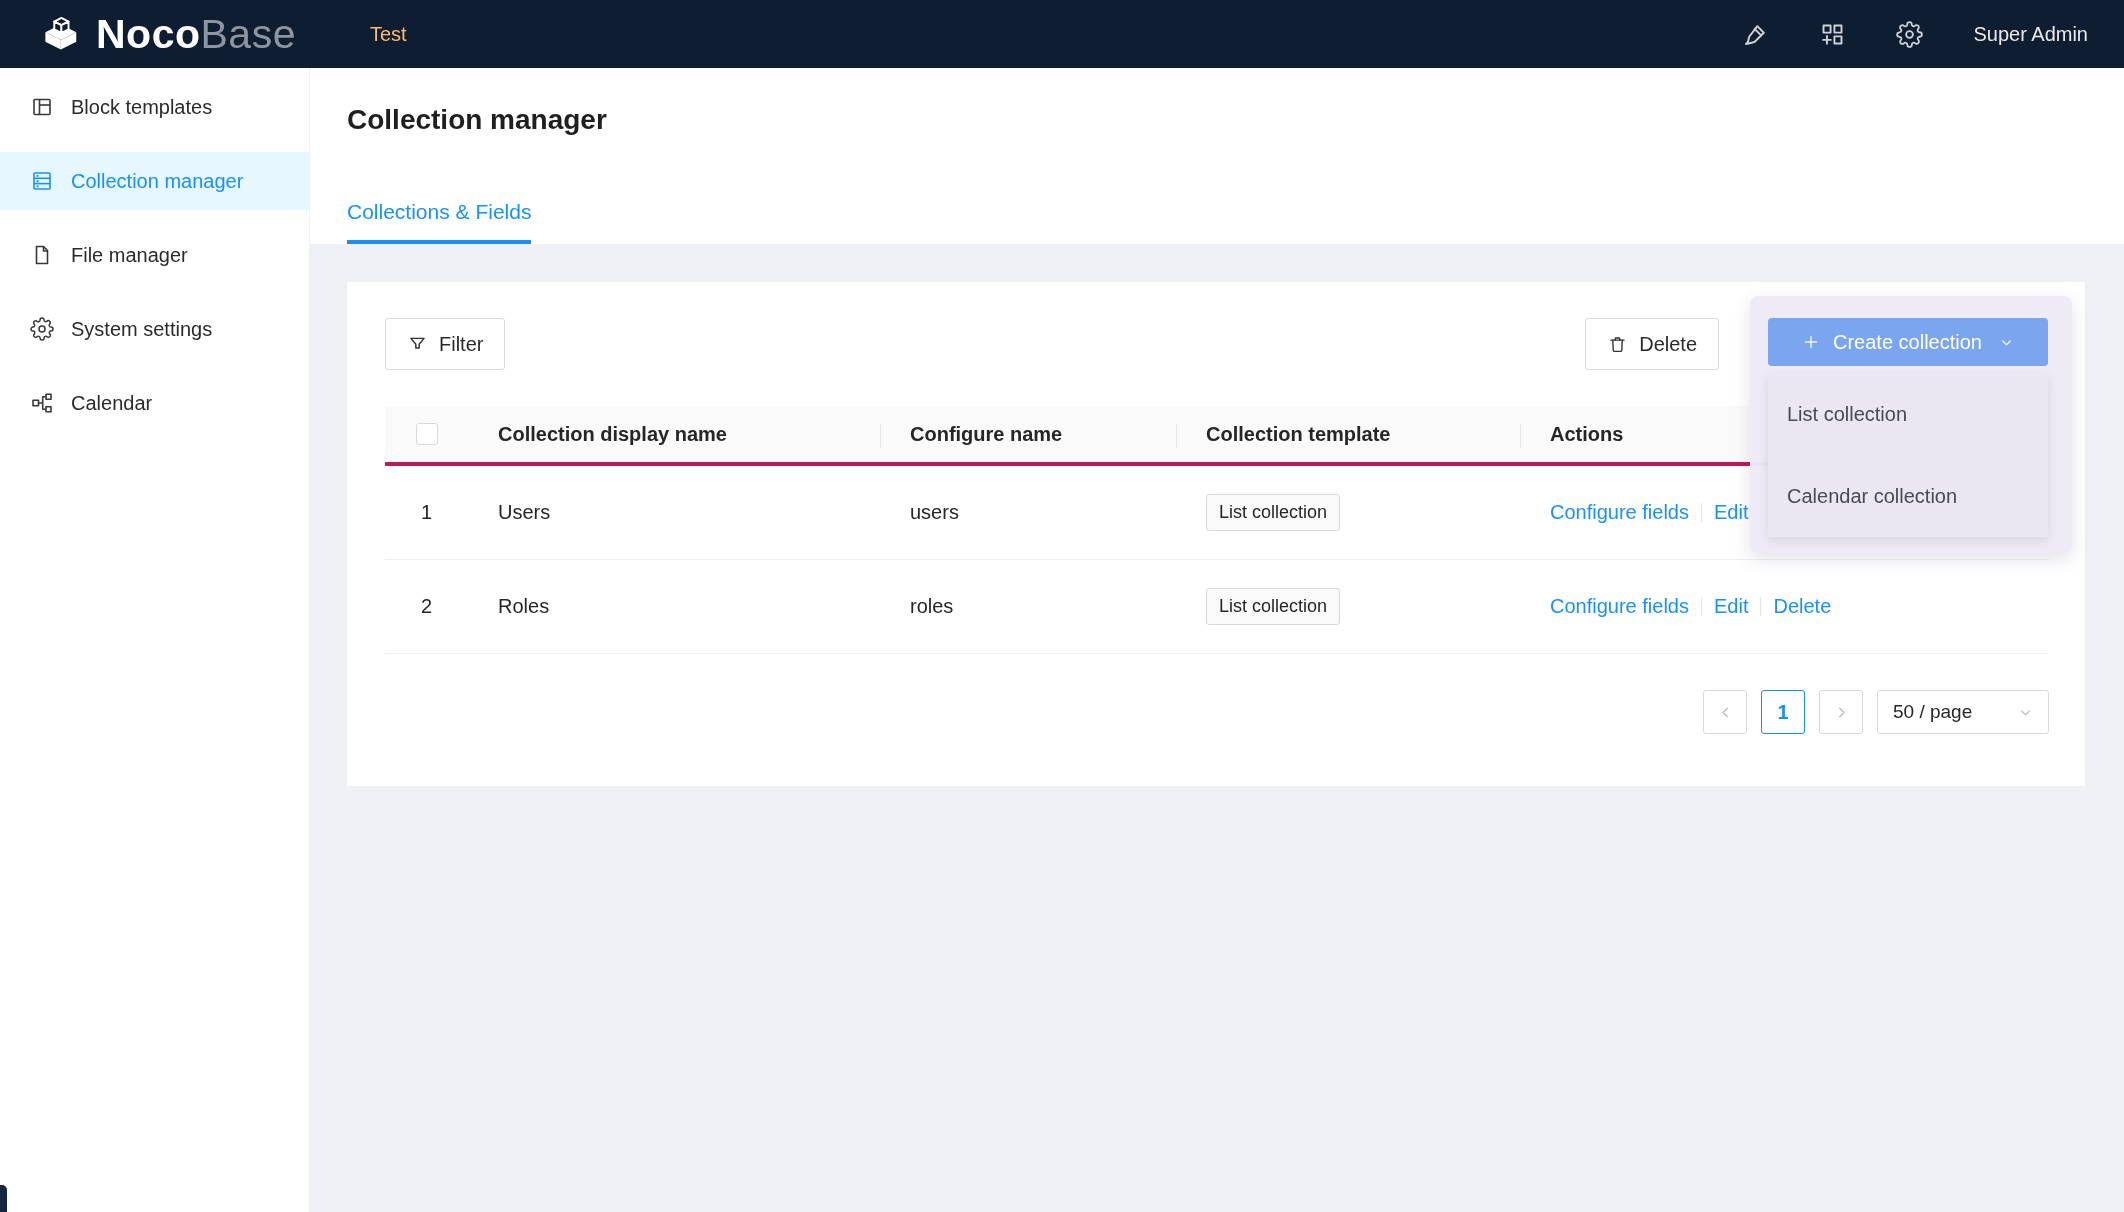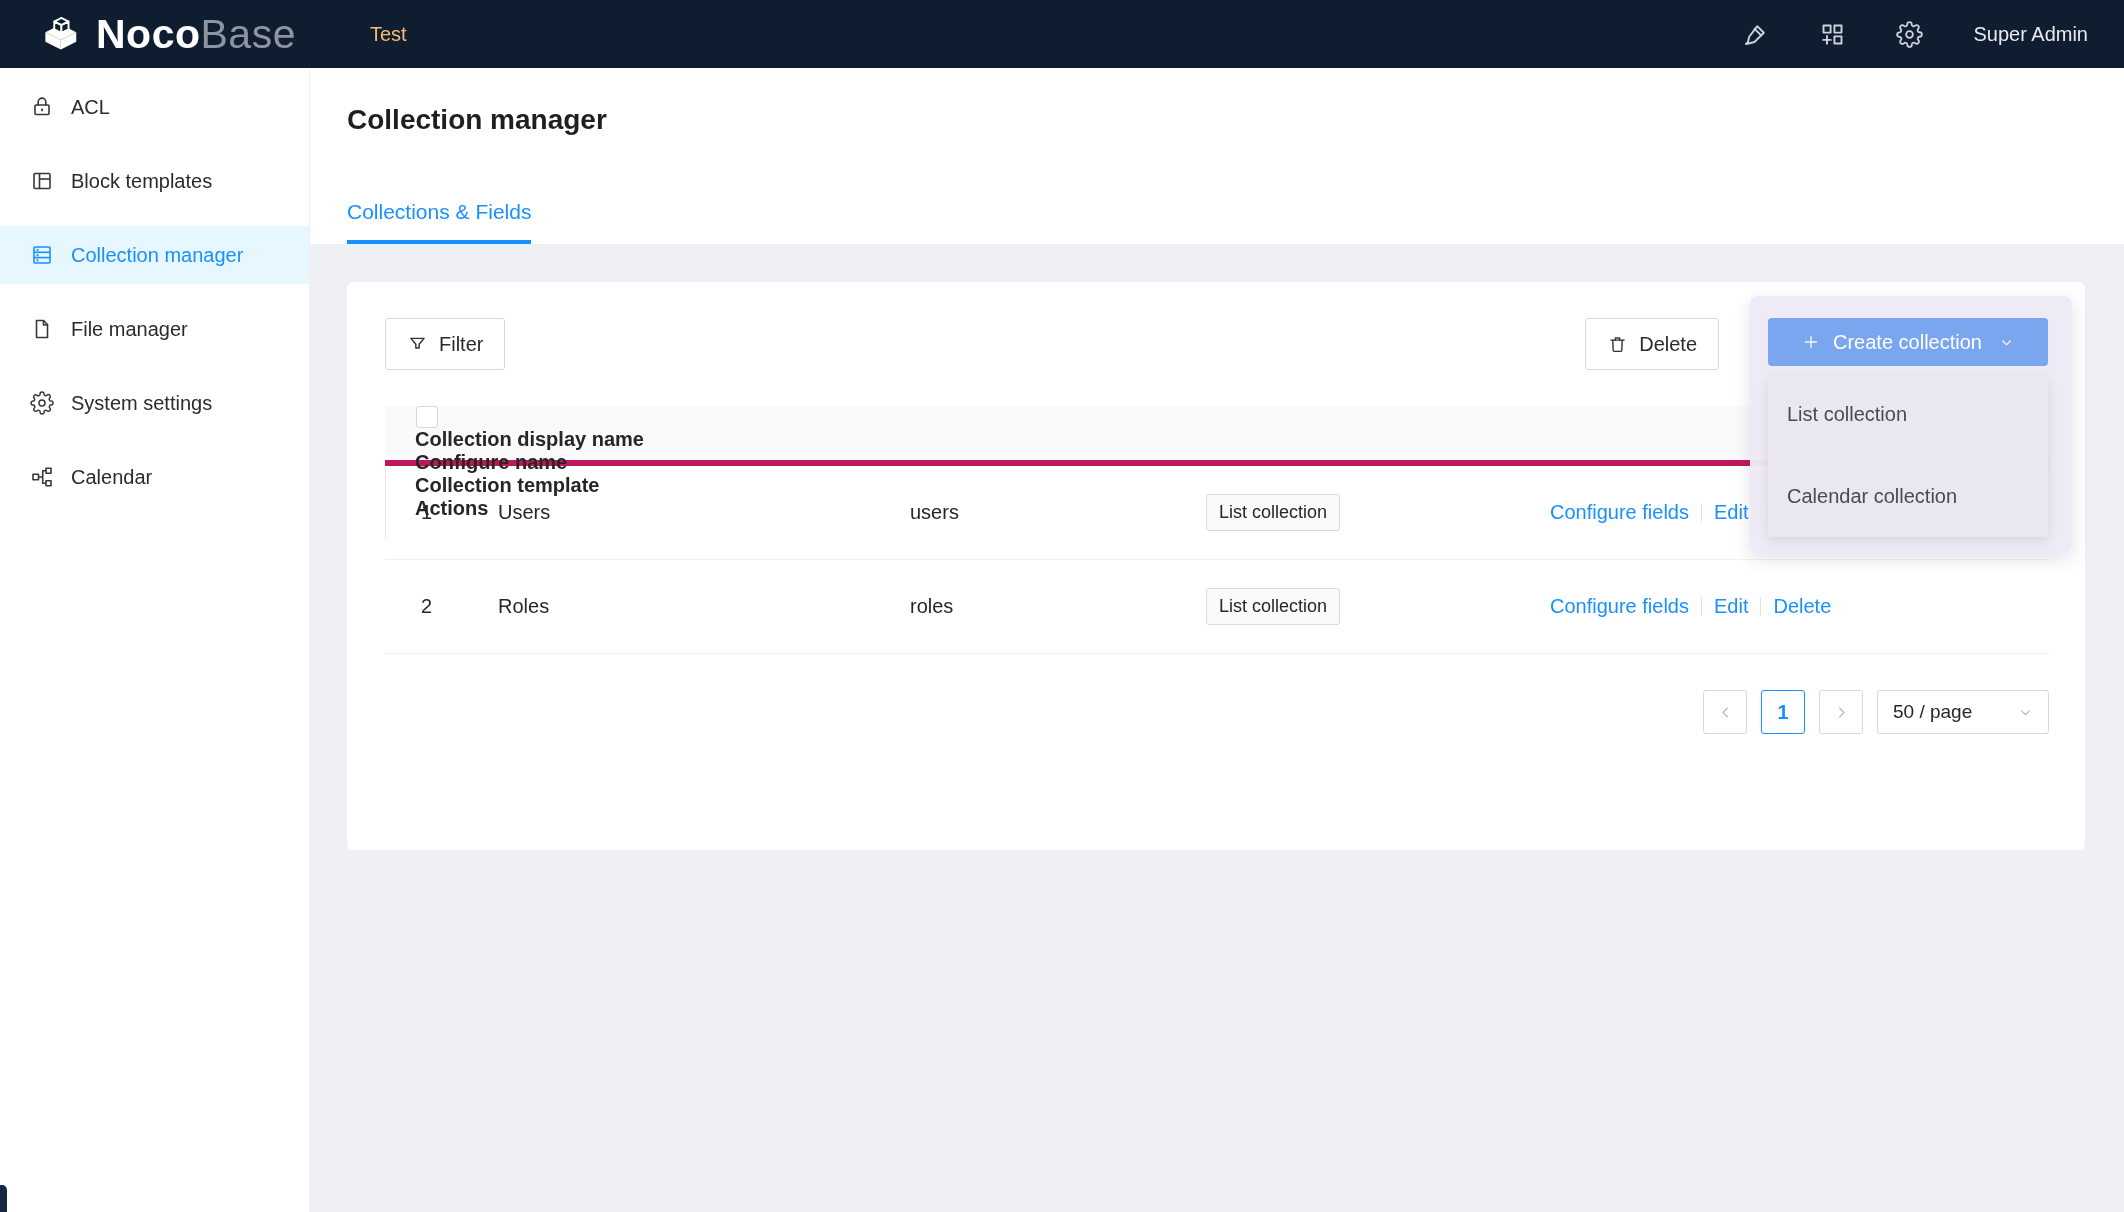--- a/index.html
+++ b/index.html
@@ -35,35 +35,35 @@
                  background:#16263e; border-radius:0 5px 0 0; z-index:40; }
 
   
   .main { position:absolute; left:310px; top:68px; width:1814px; height:1144px; background:#eef0f3; }
   .page-header { position:absolute; left:0; top:0; width:1814px; height:176px; background:#ffffff; }
   .page-title { position:absolute; left:37px; top:36px; font-size:28px; font-weight:700; color:#1f1f1f; }
   .tabs { position:absolute; left:37px; bottom:0; display:flex; }
   .tab { font-size:21px; color:#1890ff; padding-bottom:16px; border-bottom:4px solid #1890ff; cursor:pointer; }
 
   
-  .card { position:absolute; left:37px; top:214px; width:1738px; height:568px;
-          background:#ffffff; border-radius:6px; }
+  .card { position:absolute; left:37px; top:214px; width:1738px; height:504px;
+          background:#ffffff; border-radius:0; }
 
   .toolbar { position:absolute; left:38px; right:36px; top:36px; height:52px; }
   .btn { display:inline-flex; align-items:center; justify-content:center; gap:11px; height:52px;
          background:#ffffff; border:1px solid #d9d9d9; border-radius:3px; font-size:20px;
          color:#2b2b2b; padding:0 21px; cursor:pointer; }
   .btn svg { width:21px; height:21px; color:#333; }
   .btn-delete { position:absolute; right:330px; top:0; }
   .btn-filter { position:absolute; left:0; top:0; }
 
   
   .table { position:absolute; left:38px; top:124px; width:1664px; }
   .tr { display:flex; width:100%; }
-  .thead { background:#fafafa; height:60px; border-bottom:6px solid #be185d;flex-direction:column; }
+  .thead { background:#fafafa; height:60px; border-bottom:4px solid #be185d; }
   .th, .td { display:flex; align-items:center; }
   .c1 { width:83px; justify-content:center; }
   .c2 { width:412px; padding-left:30px; }
   .c3 { width:296px; padding-left:30px; }
   .c4 { width:344px; padding-left:30px; }
   .c5 { width:529px; padding-left:30px; }
   .th { font-size:20px; font-weight:700; color:#262626; position:relative; }
   .th.sep::before { content:""; position:absolute; left:0; top:18px; width:1px; height:24px; background:#e7e7e7; }
   .tbody-row { height:94px; border-bottom:1px solid #f0f0f0; }
   .td { font-size:20px; color:#262626; }
@@ -149,30 +149,20 @@
           <path d="M19.4 15a1.65 1.65 0 0 0 .33 1.82l.06.06a2 2 0 0 1 0 2.83 2 2 0 0 1-2.83 0l-.06-.06a1.65 1.65 0 0 0-1.82-.33 1.65 1.65 0 0 0-1 1.51V21a2 2 0 0 1-2 2 2 2 0 0 1-2-2v-.09A1.65 1.65 0 0 0 9 19.4a1.65 1.65 0 0 0-1.82.33l-.06.06a2 2 0 0 1-2.83 0 2 2 0 0 1 0-2.83l.06-.06a1.65 1.65 0 0 0 .33-1.82 1.65 1.65 0 0 0-1.51-1H3a2 2 0 0 1-2-2 2 2 0 0 1 2-2h.09A1.65 1.65 0 0 0 4.6 9a1.65 1.65 0 0 0-.33-1.82l-.06-.06a2 2 0 0 1 0-2.83 2 2 0 0 1 2.83 0l.06.06a1.65 1.65 0 0 0 1.82.33H9a1.65 1.65 0 0 0 1-1.51V3a2 2 0 0 1 2-2 2 2 0 0 1 2 2v.09a1.65 1.65 0 0 0 1 1.51 1.65 1.65 0 0 0 1.82-.33l.06-.06a2 2 0 0 1 2.83 0 2 2 0 0 1 0 2.83l-.06.06a1.65 1.65 0 0 0-.33 1.82V9a1.65 1.65 0 0 0 1.51 1H21a2 2 0 0 1 2 2 2 2 0 0 1-2 2h-.09a1.65 1.65 0 0 0-1.51 1z"></path>
         </svg>
       </span>
       <span class="topbar-user">Super Admin</span>
     </div>
   </div>
 
   <div class="sidebar">
     <div class="side-item">
       <span class="s-icon">
-        <svg viewBox="0 0 24 24" fill="none" stroke="currentColor" stroke-width="1.6" stroke-linejoin="round" stroke-linecap="round">
-          <rect x="5" y="10" width="14" height="9.5" rx="1"></rect>
-          <path d="M8.2 10V6.9a3.8 3.8 0 0 1 7.6 0V10"></path>
-          <rect x="11.1" y="13.6" width="1.8" height="2.6" fill="currentColor" stroke="none"></rect>
-        </svg>
-      </span>
-      <span>ACL</span>
-    </div>
-    <div class="side-item">
-      <span class="s-icon">
         <svg viewBox="0 0 24 24" fill="none" stroke="currentColor" stroke-width="1.6" stroke-linejoin="round">
           <rect x="4" y="4.5" width="16" height="15" rx="1"></rect>
           <line x1="9.5" y1="4.5" x2="9.5" y2="19.5"></line>
           <line x1="9.5" y1="10" x2="20" y2="10"></line>
         </svg>
       </span>
       <span>Block templates</span>
     </div>
     <div class="side-item active">
       <span class="s-icon">

